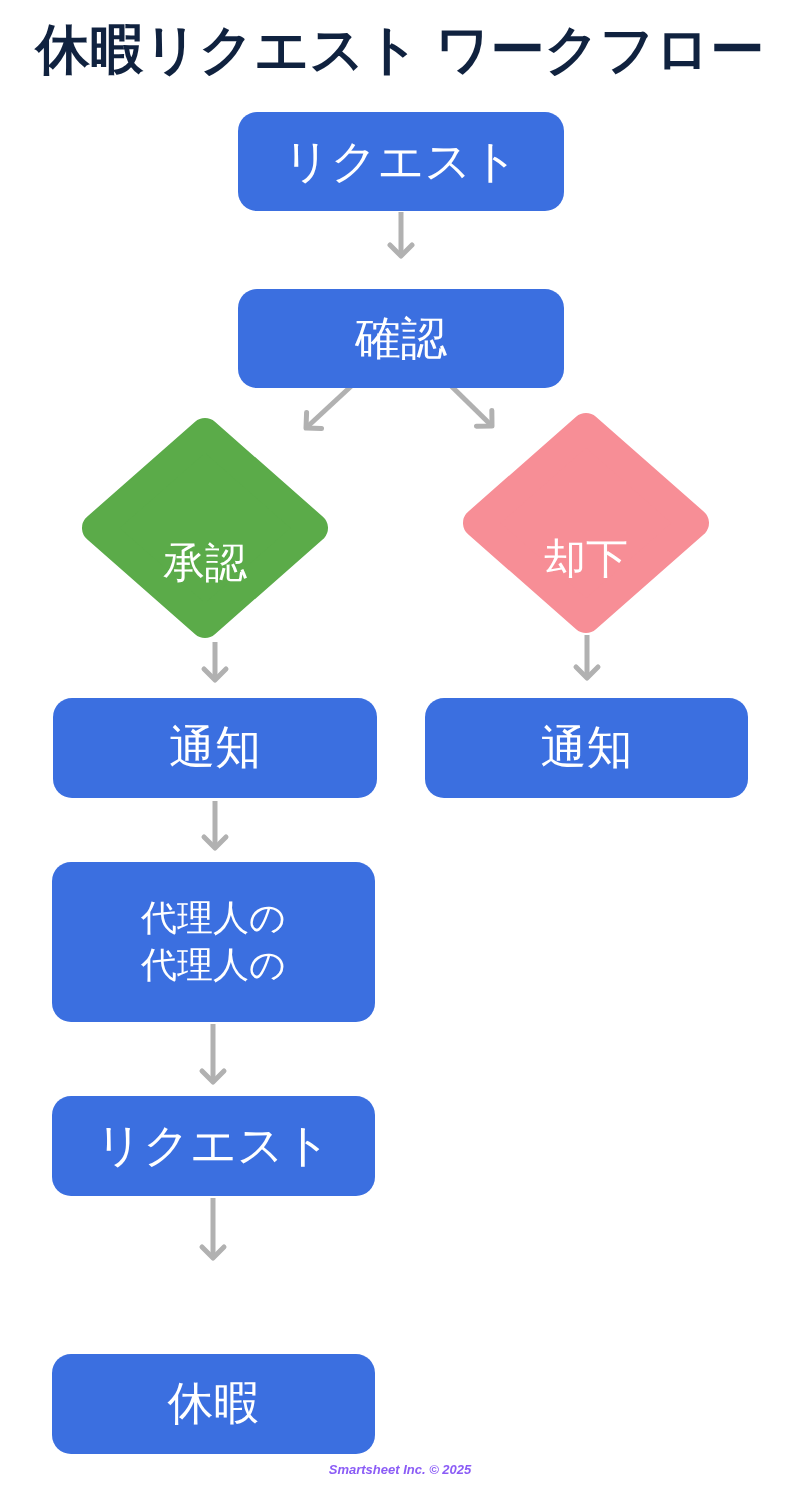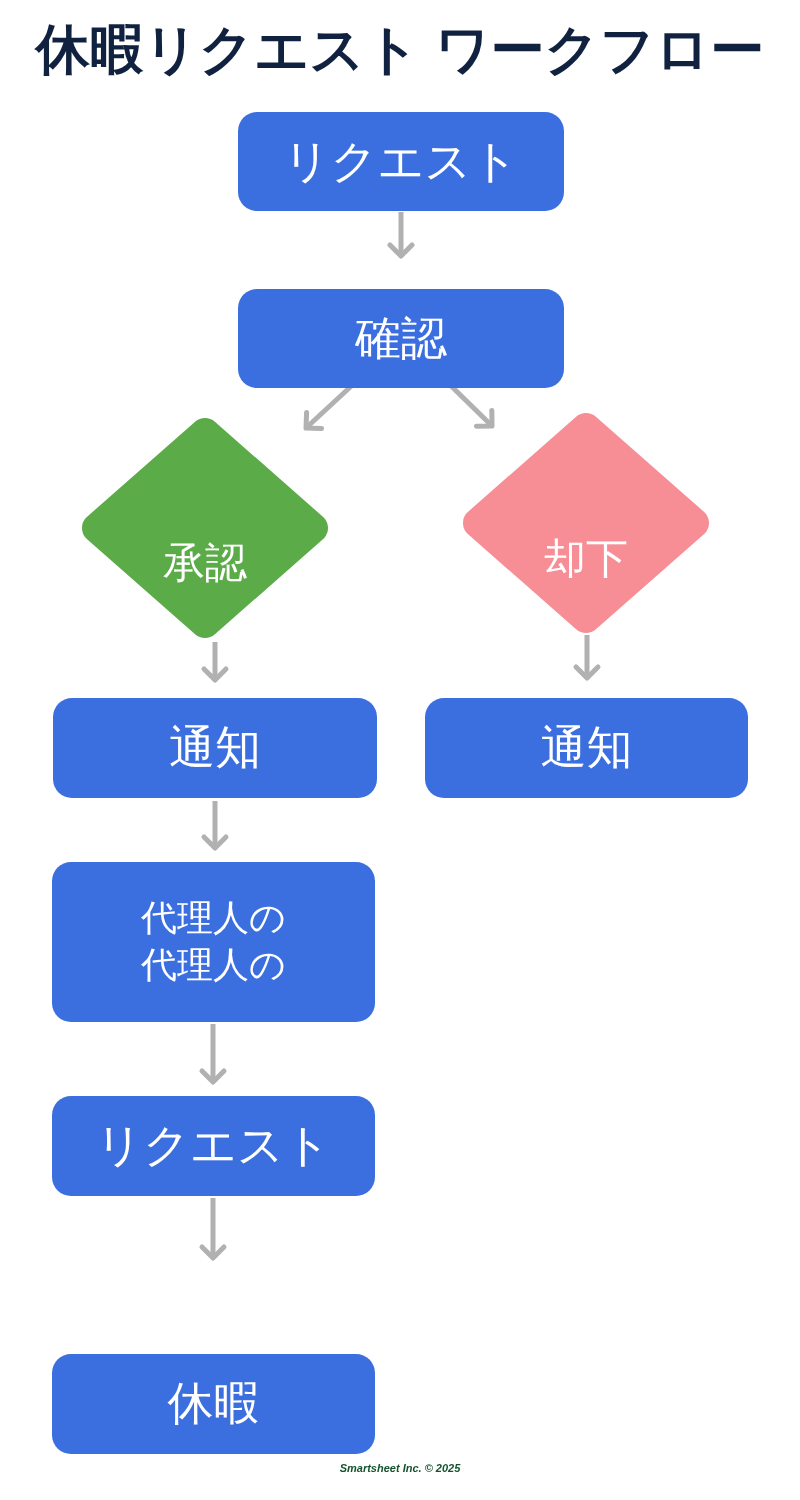--- a/index.html
+++ b/index.html
@@ -64,24 +64,24 @@
     margin-top: 37px;
   }
   .diamond-label-approve { left: 95px;  top: 498px; }
   .diamond-label-reject  { left: 476px; top: 494px; text-align: center; }
   .page-footer {
     position: absolute;
     left: 0;
     top: 1462px;
     width: 800px;
     text-align: center;
-    font-size: 11px;
+    font-size: 13px;
     font-style: italic;
     font-weight: 700;
-    color: #14532d;
+    color: #8b5cf6;
   }
 </style>
 </head>
 <body>
 
 <div class="canvas">
 
   <div class="page-title">休暇リクエスト ワークフロー</div>
 
   <svg class="flow-svg" viewBox="0 0 800 1500">

